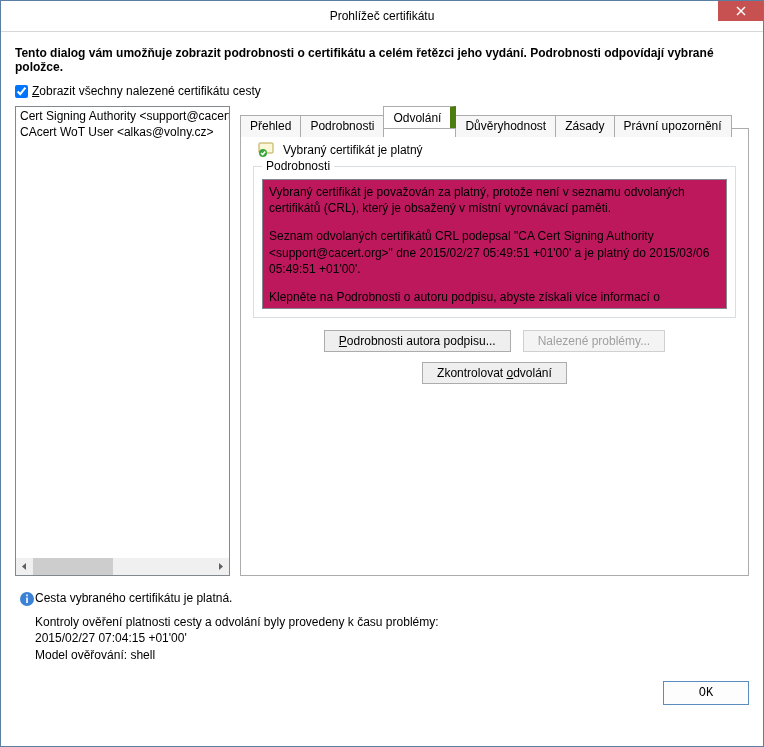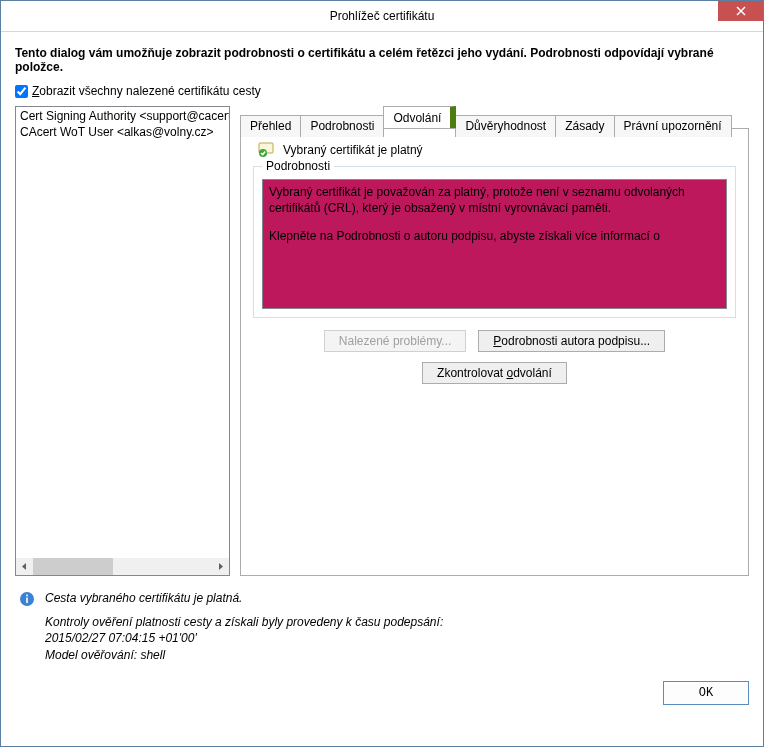--- a/index.html
+++ b/index.html
@@ -228,24 +228,23 @@
   .accel {
     text-decoration: underline;
   }
   .footer {
     margin-top: 14px;
     display: flex;
     flex-direction: column;
   }
   .footer-info {
     display: flex;
-    gap: 10px;
+    gap: 0;
     align-items: flex-start;
     padding-left: 4px;
-    font-style: italic;
   }
   .footer-info .info-icon {
     width: 16px;
     height: 16px;
     flex-shrink: 0;
     margin-top: 1px;
   }
   .footer-info .text {
     flex: 1;
     line-height: 1.35;
@@ -337,28 +336,29 @@
                 <polyline points="4,12 5.7,13.6 8.2,10.5" fill="none" stroke="#fff" stroke-width="1.6"></polyline>
               </svg>
             </span>
             <span>Vybraný certifikát je platný</span>
           </div>
 
           <fieldset class="details">
             <legend>Podrobnosti</legend>
             <div class="details-box">
               <p>Vybraný certifikát je považován za platný, protože není v seznamu odvolaných certifikátů (CRL), který je obsažený v místní vyrovnávací paměti.</p>
+              <p>Seznam odvolaných certifikátů CRL podepsal "CA Cert Signing Authority &lt;support@cacert.org&gt;" dne 2015/02/27 05:49:51 +01'00' a je platný do 2015/03/06 05:49:51 +01'00'.</p>
               <p>Klepněte na Podrobnosti o autoru podpisu, abyste získali více informací o</p>
             </div>
           </fieldset>
 
           <div class="btn-row">
             <div class="row1">
+              <button class="win"><span class="accel">P</span><span>odrobnosti autora podpisu...</span></button>
               <button class="win" disabled="">Nalezené problémy...</button>
-              <button class="win"><span class="accel">P</span><span>odrobnosti autora podpisu...</span></button>
             </div>
             <div>
               <button class="win"><span>Zkontrolovat </span><span class="accel">o</span><span>dvolání</span></button>
             </div>
           </div>
 
         </div>
       </div>
 
     </div>
@@ -367,21 +367,21 @@
       <div class="footer-info">
         <span class="info-icon">
           <svg width="16" height="16" viewBox="0 0 16 16">
             <circle cx="8" cy="8" r="7" fill="#3b82d4"></circle>
             <rect x="7.2" y="6.5" width="1.6" height="5.5" fill="#fff"></rect>
             <rect x="7.2" y="3.5" width="1.6" height="1.8" fill="#fff"></rect>
           </svg>
         </span>
         <div class="text">
           <div class="para">Cesta vybraného certifikátu je platná.</div>
-          <div>Kontroly ověření platnosti cesty a získali byly provedeny k času podepsání:</div>
+          <div>Kontroly ověření platnosti cesty a odvolání byly provedeny k času problémy:</div>
           <div>2015/02/27 07:04:15 +01'00'</div>
           <div>Model ověřování: shell</div>
         </div>
       </div>
       <div class="bottom-btn">
         <button class="win">OK</button>
       </div>
     </div>
 
   </div>

